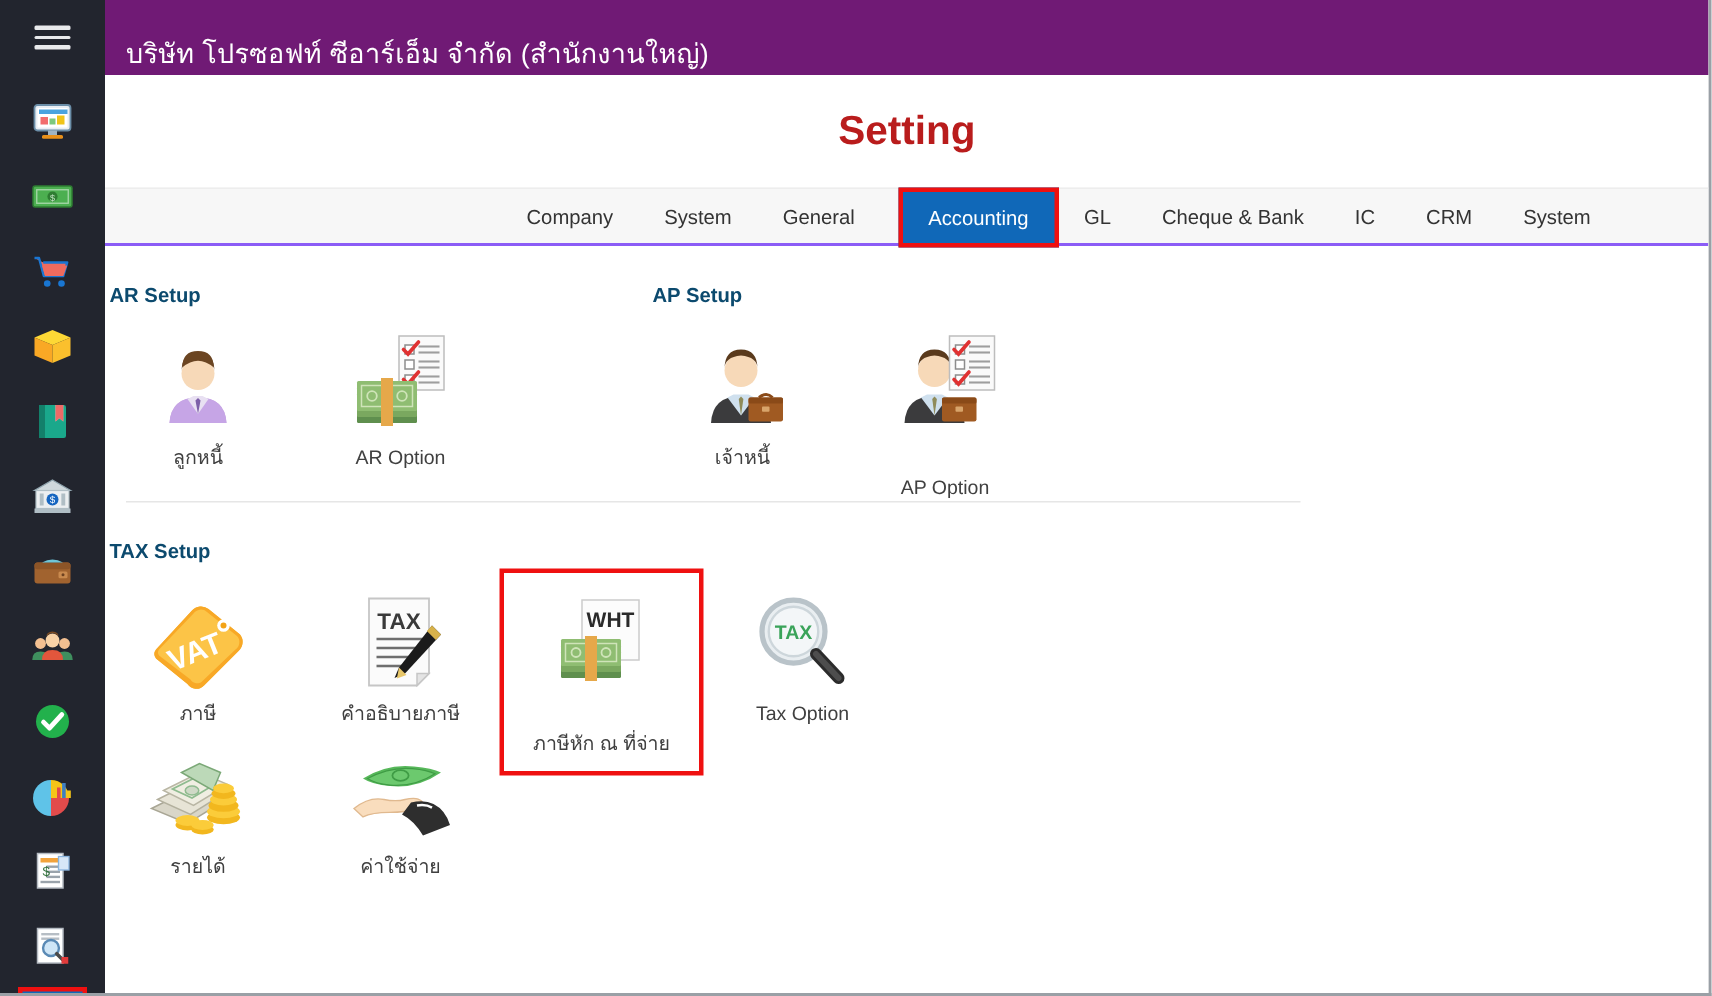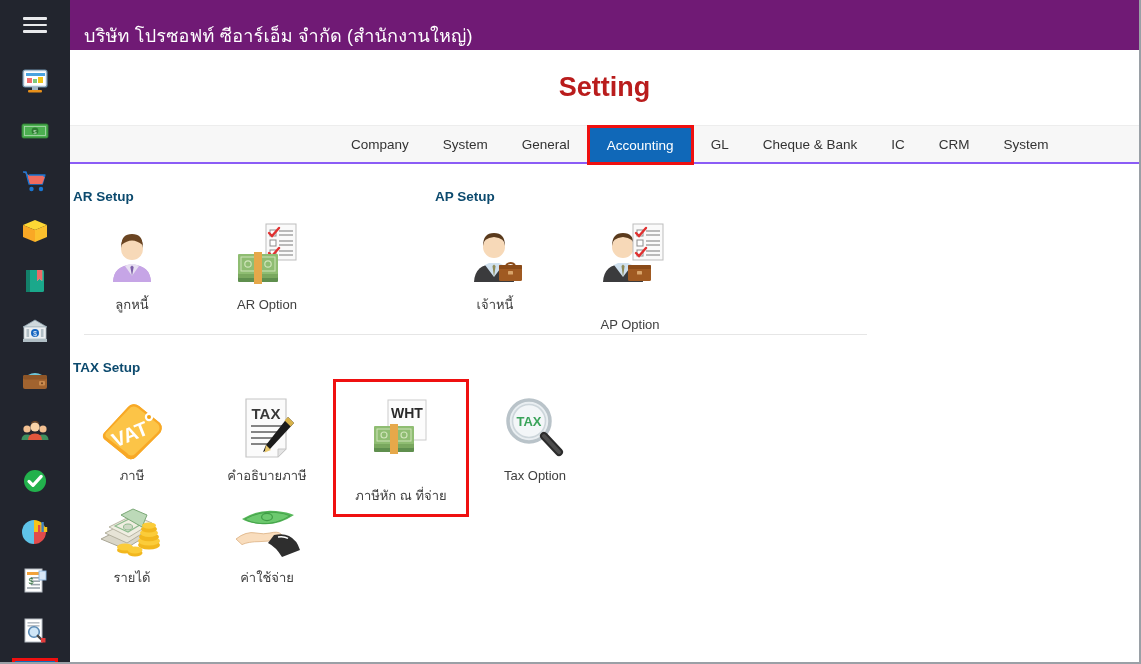--- a/index.html
+++ b/index.html
@@ -76,21 +76,21 @@
   }
   .tab{
     display:flex;align-items:center;justify-content:center;
     padding:0 17px;font-size:13.5px;color:#333333;
     cursor:pointer;white-space:nowrap;box-sizing:border-box;
     height:36px;
   }
   .tab.active{
     background:#1068b8;color:#ffffff;
     border:3px solid #ef1010;
-    margin:-1px 0 -2px 0;height:40px;
+    margin:-1px 0 -2px 12px;height:40px;
     font-weight:400;
   }
 
   
   .sections{padding:0 0 0 0;}
   .divider{
     height:1px;background:#e6e6e6;margin:0 14px 0 14px;
   }
 
   .group{position:relative;}

